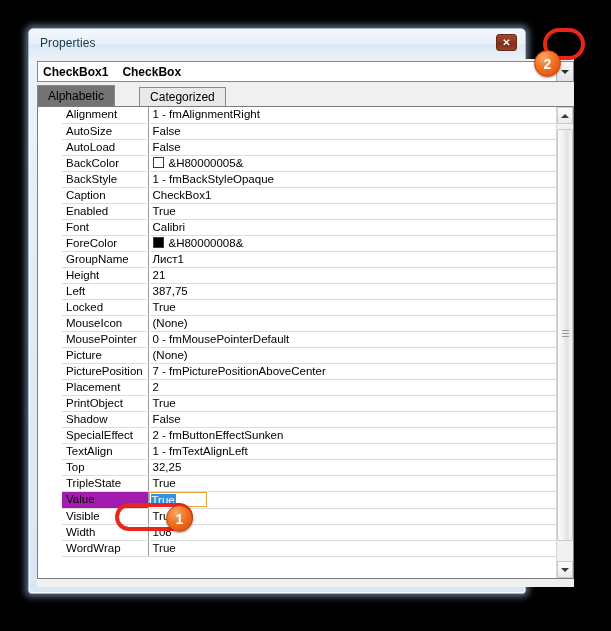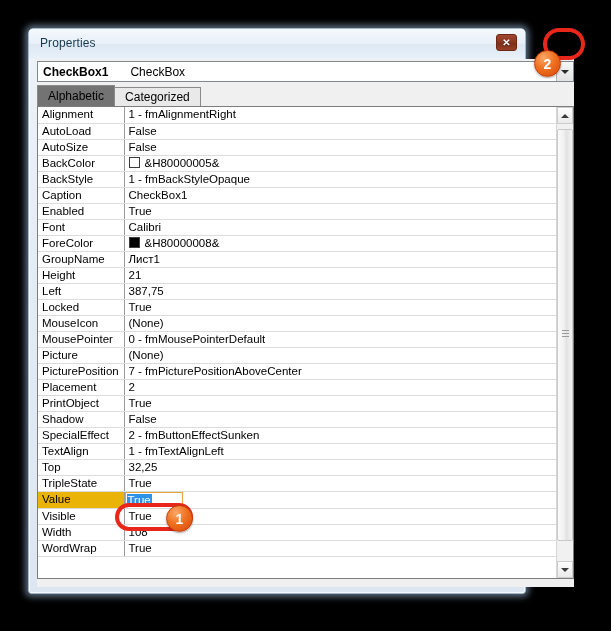--- a/index.html
+++ b/index.html
@@ -69,21 +69,21 @@
     margin: 2px 0 0 0;
     background: #ffffff;
     border: 1px solid #828790;
     display: flex;
     align-items: center;
     padding-left: 5px;
     font-size: 12px;
     color: #000000;
   }
   #object-name { font-weight: bold; }
-  #object-type { margin-left: 22px; font-weight: normal; }
+  #object-type { margin-left: 14px; font-weight: bold; }
   #object-combo-arrow {
     position: absolute;
     right: 0; top: 0;
     width: 17px; height: 19px;
     background: linear-gradient(to bottom, #f7f7f7, #e2e2e2);
     border-left: 1px solid #b5b5b5;
     display: flex; align-items: center; justify-content: center;
   }
   .tri-down {
     width: 0; height: 0;
@@ -112,31 +112,32 @@
     align-items: center;
     cursor: pointer;
     margin-right: -1px;
   }
   .tab.active {
     background: #737373;
     height: 21px;
     font-weight: normal;
     z-index: 2;
   }
-  .tab.inactive { background: #e9e9e9; height: 19px; }
+  .tab.inactive { background: #e9e9e9; height: 19px; margin-left: 25px; }
 
   
   #grid-wrap {
     position: relative;
     height: 473px;
     margin-top: 0;
     background: #ffffff;
     border: 1px solid #7d7d7d;
     display: flex;
     overflow: hidden;
+    padding-left: 24px;
   }
   #grid-scroll-outer {
     position: relative;
     flex: 1;
     overflow: hidden;
   }
   #grid {
     width: 100%;
     border-collapse: collapse;
     table-layout: fixed;
@@ -148,21 +149,21 @@
     border-right: 1px solid #cfcfcf;
     border-bottom: 1px solid #dcdcdc;
     padding: 0 0 0 4px;
     white-space: nowrap;
     overflow: hidden;
     line-height: 15px;
   }
   #grid td.name-cell { width: 86px; border-right: 1px solid #9a9a9a; }
   #grid td.value-cell { border-right: none; }
   #grid tr.selected td.name-cell {
-    background: #eab308;
+    background: #a21caf;
     color: #000000;
   }
   #grid tr.selected td.value-cell {
     background: #ffffff;
     padding: 0;
   }
   .value-editor {
     display: inline-block;
     margin: 0;
     padding: 0 2px 0 1px;
@@ -283,25 +284,25 @@
 
     <div id="grid-wrap">
       <div id="grid-scroll-outer">
         <table id="grid">
           <tbody id="grid-body">
               <tr>
                 <td class="name-cell">Alignment</td>
                 <td class="value-cell">1 - fmAlignmentRight</td>
               </tr>
               <tr>
+                <td class="name-cell">AutoSize</td>
+                <td class="value-cell">False</td>
+              </tr>
+              <tr>
                 <td class="name-cell">AutoLoad</td>
-                <td class="value-cell">False</td>
-              </tr>
-              <tr>
-                <td class="name-cell">AutoSize</td>
                 <td class="value-cell">False</td>
               </tr>
               <tr>
                 <td class="name-cell">BackColor</td>
                 <td class="value-cell"><span class="swatch white"></span><span>&amp;H80000005&amp;</span></td>
               </tr>
               <tr>
                 <td class="name-cell">BackStyle</td>
                 <td class="value-cell">1 - fmBackStyleOpaque</td>
               </tr>

